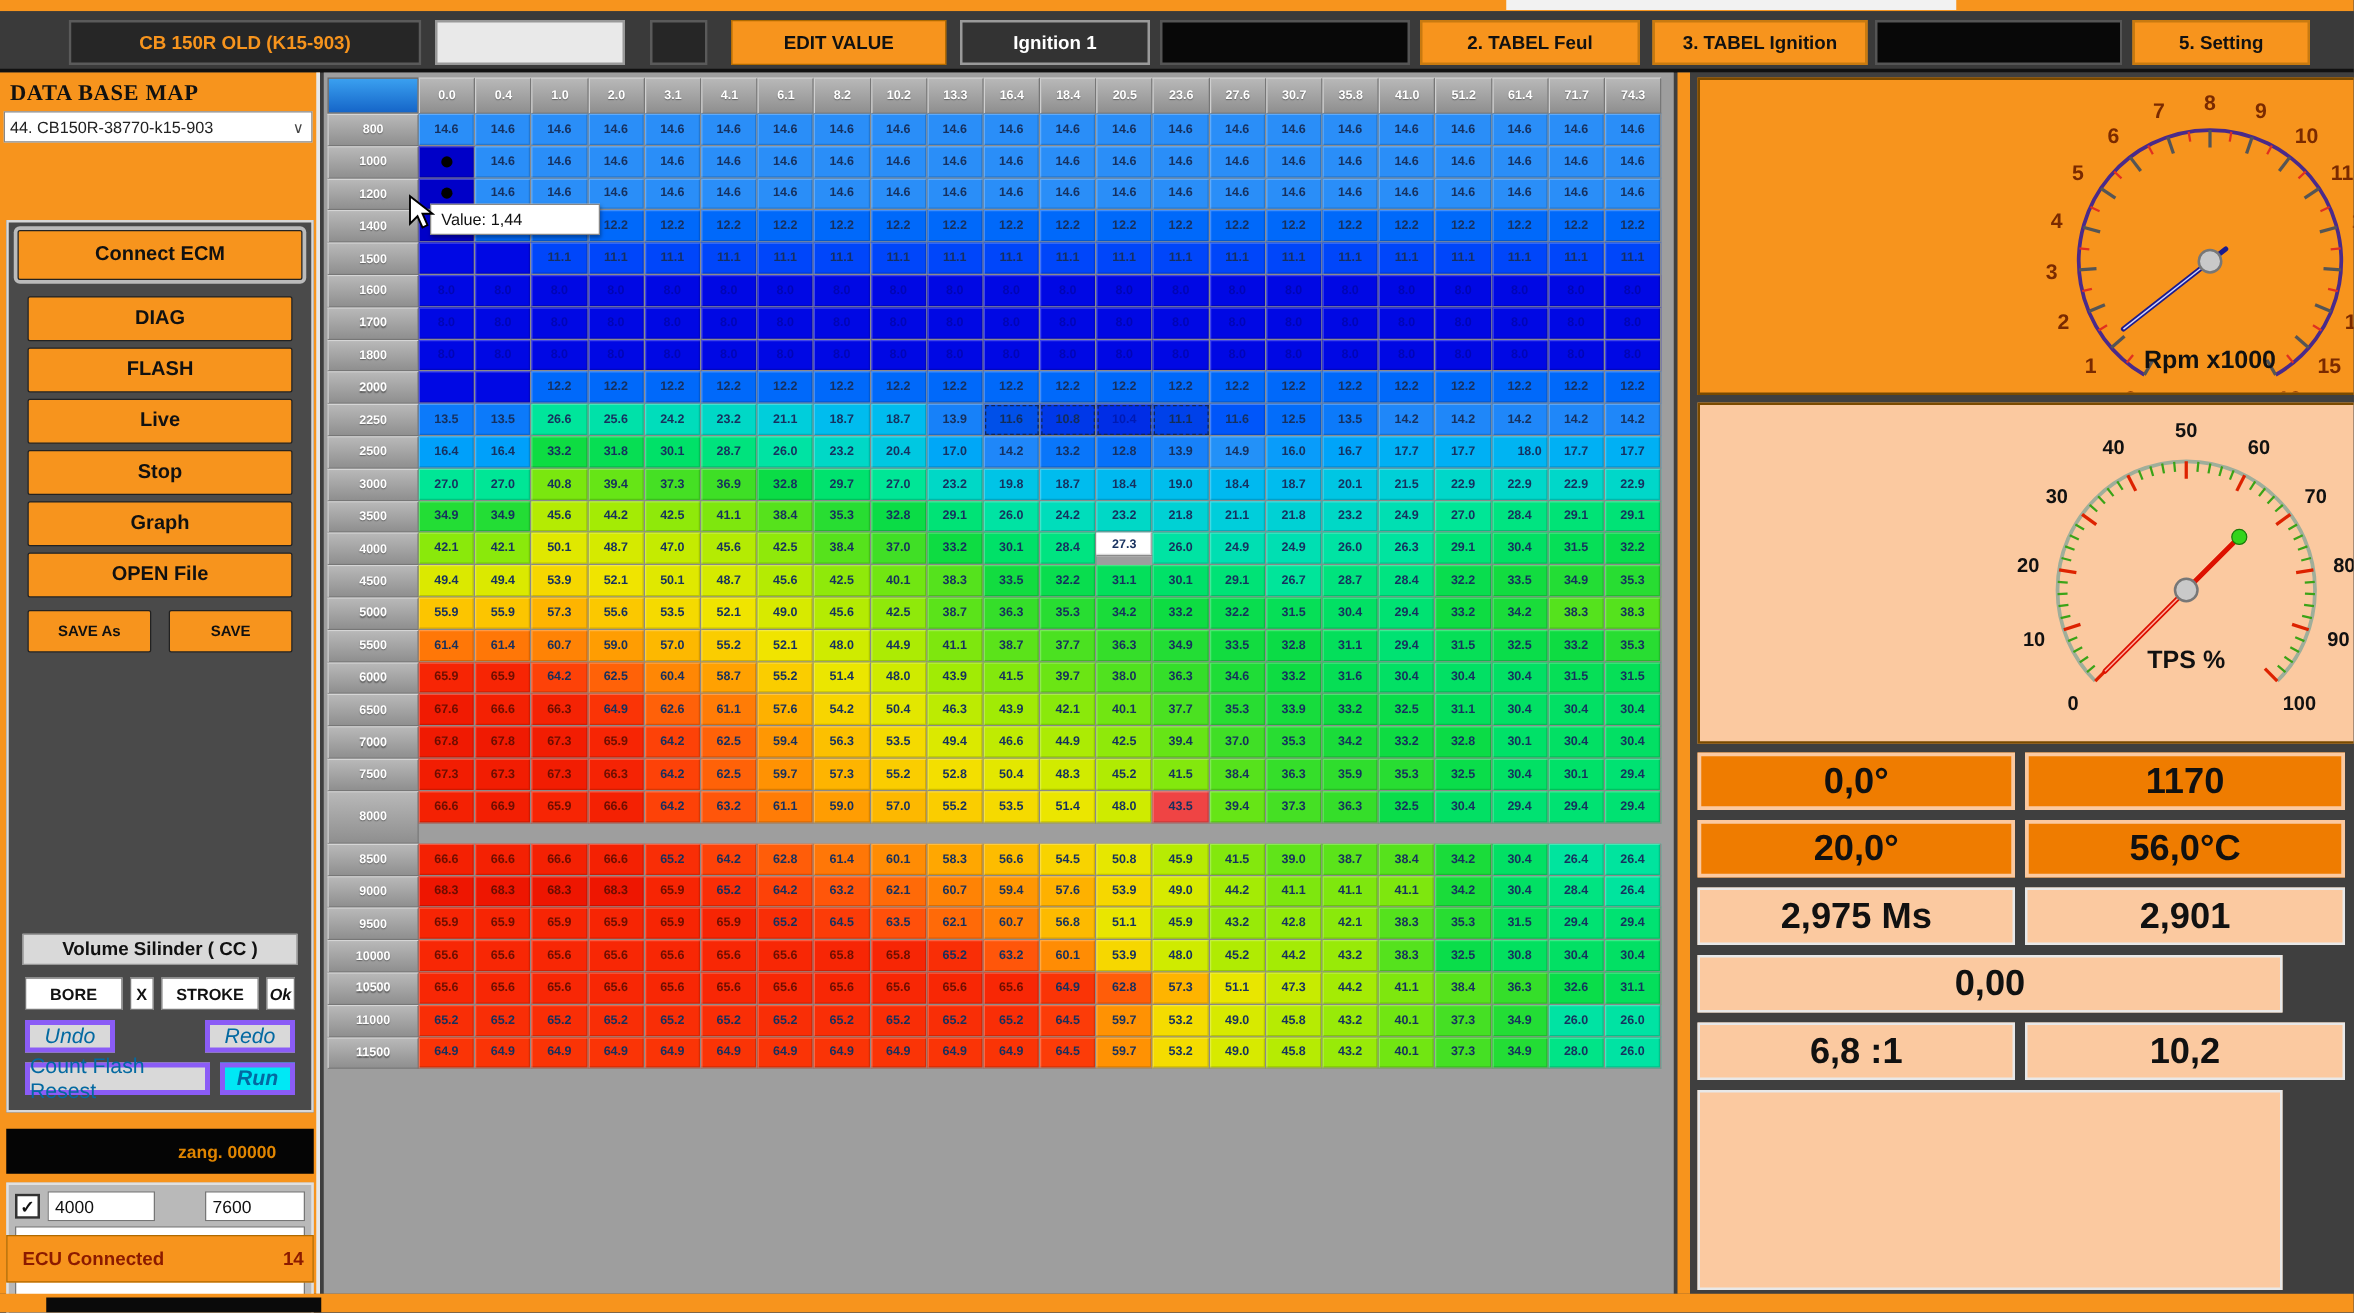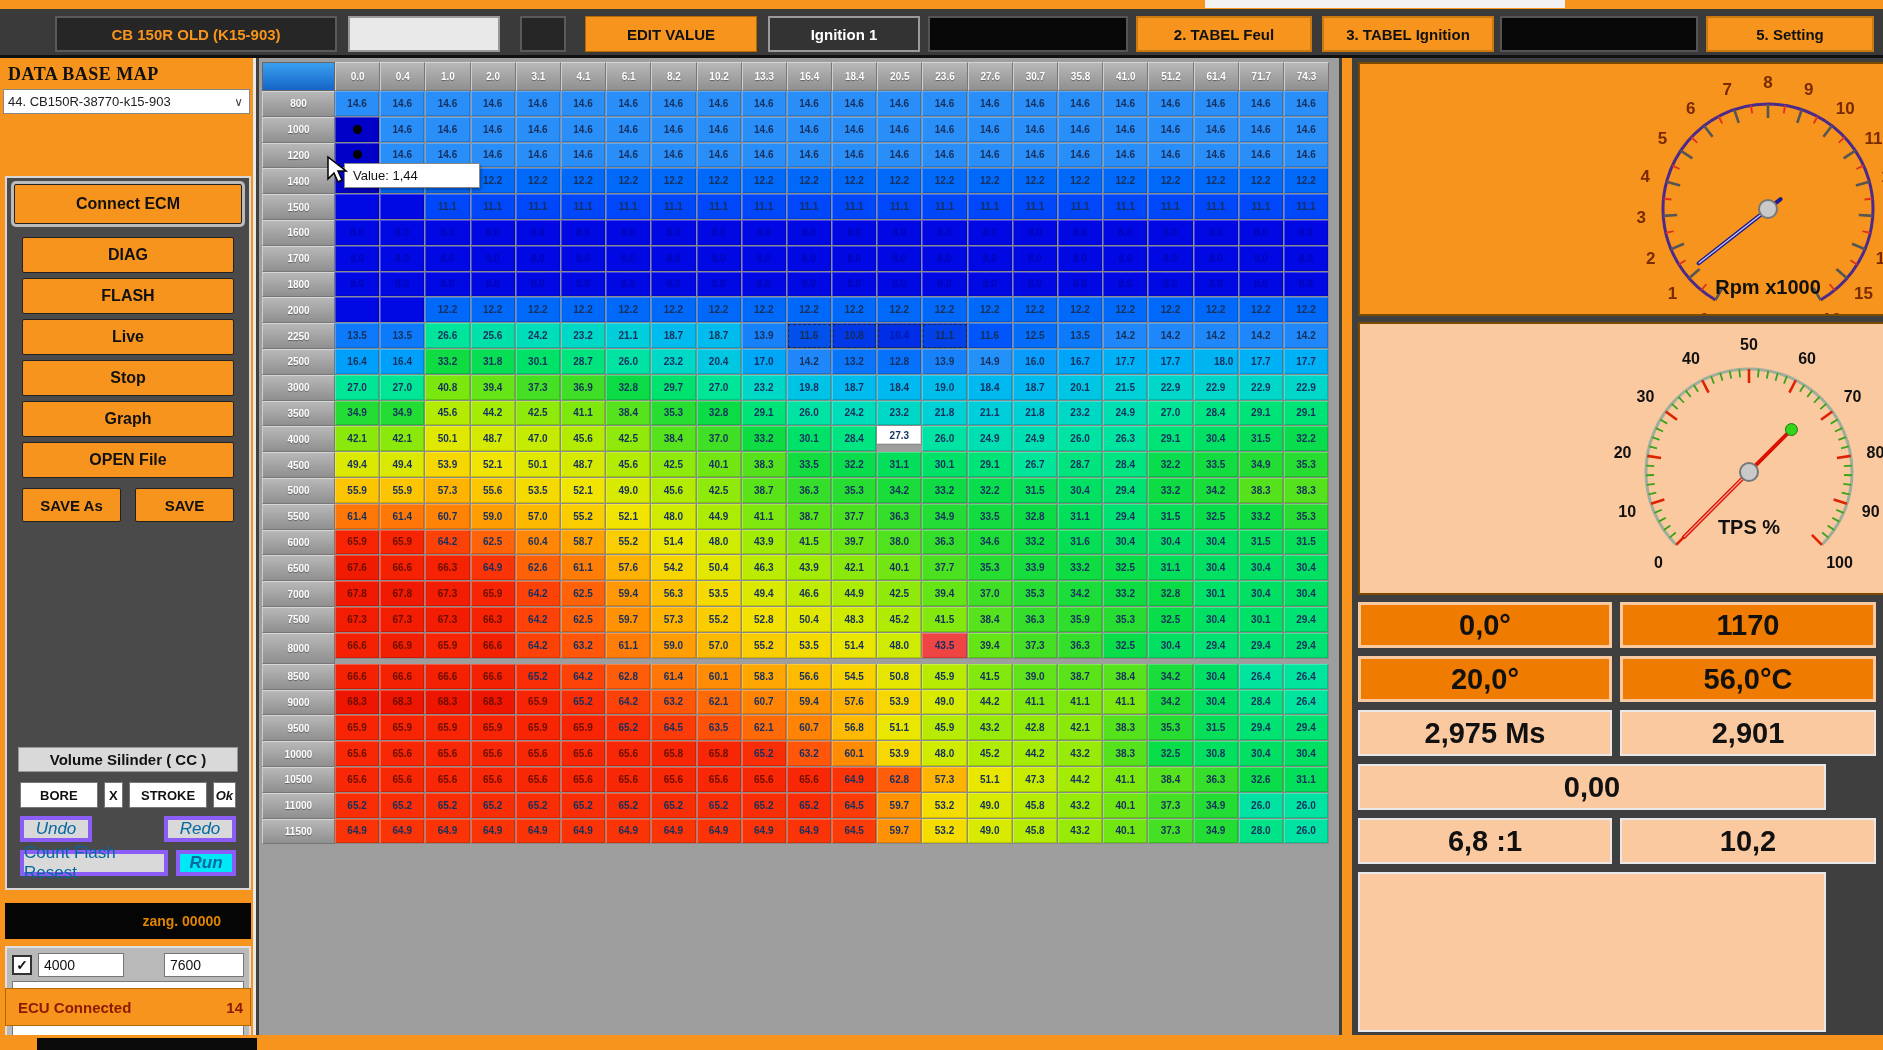--- a/index.html
+++ b/index.html
@@ -13,33 +13,33 @@
   .tb-box { position:absolute; top:7px; height:36px; display:flex; align-items:center; justify-content:center; font-weight:bold; }
   .tb-title { left:55px; width:282px; background:#262626; border:2px solid #5a5a5a; color:#f7941d; font-size:15px; }
   .tb-white { left:348px; width:152px; background:#e9e9e9; border:2px solid #999; }
   .tb-smalldark { left:520px; width:46px; background:#262626; border:2px solid #5a5a5a; }
   .tb-edit { left:585px; width:172px; background:#f7941d; color:#111; font-size:15px; border:1px solid #b06a00; }
   .tb-ign { left:768px; width:152px; background:#333; border:2px solid #9a9a9a; color:#fff; font-size:15px; }
   .tb-black1 { left:928px; width:200px; background:#080808; border:2px solid #555; }
   .tb-fuel { left:1136px; width:176px; background:#f7941d; color:#111; font-size:15px; border:2px solid #c87a10; }
   .tb-ign2 { left:1322px; width:172px; background:#f7941d; color:#111; font-size:15px; border:2px solid #c87a10; }
   .tb-black2 { left:1500px; width:198px; background:#080808; border:2px solid #555; }
-  .tb-setting { left:1706px; width:168px; background:#f7941d; color:#111; font-size:15px; border:2px solid #c87a10;text-align:center; }
+  .tb-setting { left:1706px; width:142px; background:#f7941d; color:#111; font-size:15px; border:2px solid #c87a10;text-align:center; }
 
   
   .sidebar { position:absolute; left:0; top:58px; width:256px; height:977px; background:#f7941d; border-right:3px solid #e8e8e8; }
   .sb-title { font-family:"Liberation Serif", serif; font-weight:bold; font-size:18px; color:#111; padding:6px 8px 2px 8px; letter-spacing:0.5px; }
   .sb-dropdown { margin:2px 3px; height:25px; background:#fff; border:1px solid #888; display:flex; align-items:center; font-size:13px; color:#222; padding:0 4px; position:relative; }
   .sb-dropdown .chev { position:absolute; right:6px; font-size:12px; color:#444; }
   .sb-panel { position:absolute; left:5px; top:118px; width:246px; height:714px; background:#4a4a4a; border:2px solid #d8d8d8; padding:4px 5px; display:flex; flex-direction:column; }
   .btn { background:#f7941d; border:1px solid #222; border-radius:2px; color:#111; font-weight:bold; display:flex; align-items:center; justify-content:center; cursor:pointer; }
   .btn-connect { height:40px; font-size:16px; margin:2px 2px 8px 2px; box-shadow:0 0 0 3px #bbb; }
   .btn-main { height:36px; font-size:16px; margin:5px 10px; }
   .save-row { display:flex; gap:14px; margin:5px 10px; }
-  .save-row .btn { flex:1; height:34px; font-size:15px; }
+  .save-row .btn { flex:1; height:34px; font-size:12px; }
   .sb-spacer { flex:1; }
   .vol-header { background:#d9d9d9; border:1px solid #999; height:25px; margin:4px 6px 6px 6px; display:flex; align-items:center; justify-content:center; font-weight:bold; font-size:15px; color:#111; }
   .vol-row { display:flex; align-items:center; margin:4px 8px; gap:6px; }
   .inp-white { background:#fff; border:1px solid #777; height:26px; display:flex; align-items:center; justify-content:center; font-size:13px; font-weight:bold; color:#111; }
   .grey-btn { background:#d9d9d9; border:4px solid #8b5cf6; height:26px; display:flex; align-items:center; justify-content:center; font-size:17px; color:#0369a1; }
   .italic { font-style:italic; }
   .zang-box { position:absolute; left:5px; top:845px; width:246px; height:36px; background:#050505; display:flex; align-items:center; justify-content:flex-end; padding-right:30px; color:#e08500; font-weight:bold; font-size:14px; }
   .io-panel { position:absolute; left:5px; top:888px; width:246px; height:119px; background:#b9b9b9; border:2px solid #e0e0e0; padding:3px; }
   .io-row1 { display:flex; align-items:center; gap:6px; margin:2px 2px 4px 2px; }
   .checkbox { width:20px; height:20px; background:#fff; border:2px solid #333; display:flex; align-items:center; justify-content:center; font-size:14px; font-weight:bold; color:#111; }
@@ -651,21 +651,21 @@
       <div class="dcell" style="height: 25.8px; background: rgb(176, 235, 3); color: rgb(22, 48, 94);">45.2</div>
       <div class="dcell" style="height: 25.8px; background: rgb(131, 232, 13); color: rgb(22, 48, 94);">41.5</div>
       <div class="dcell" style="height: 25.8px; background: rgb(86, 226, 28); color: rgb(22, 48, 94);">38.4</div>
       <div class="dcell" style="height: 25.8px; background: rgb(53, 222, 42); color: rgb(22, 48, 94);">36.3</div>
       <div class="dcell" style="height: 25.8px; background: rgb(47, 221, 45); color: rgb(22, 48, 94);">35.9</div>
       <div class="dcell" style="height: 25.8px; background: rgb(40, 221, 50); color: rgb(22, 48, 94);">35.3</div>
       <div class="dcell" style="height: 25.8px; background: rgb(10, 221, 74); color: rgb(22, 48, 94);">32.5</div>
       <div class="dcell" style="height: 25.8px; background: rgb(2, 224, 100); color: rgb(22, 48, 94);">30.4</div>
       <div class="dcell" style="height: 25.8px; background: rgb(0, 225, 104); color: rgb(22, 48, 94);">30.1</div>
       <div class="dcell" style="height: 25.8px; background: rgb(0, 226, 114); color: rgb(22, 48, 94);">29.4</div>
-      <div class="hcell" style="height: 31px; text-align: center;">8000</div>
+      <div class="hcell" style="height: 42px; text-align: center;">8000</div>
       <div class="dcell" style="height: 25.8px; background: rgb(244, 33, 3); color: rgba(85, 10, 0, 0.85);">66.6</div>
       <div class="dcell" style="height: 25.8px; background: rgb(243, 31, 3); color: rgba(85, 10, 0, 0.85);">66.9</div>
       <div class="dcell" style="height: 25.8px; background: rgb(247, 37, 4); color: rgba(85, 10, 0, 0.85);">65.9</div>
       <div class="dcell" style="height: 25.8px; background: rgb(244, 33, 3); color: rgba(85, 10, 0, 0.85);">66.6</div>
       <div class="dcell" style="height: 25.8px; background: rgb(253, 66, 8); color: rgb(22, 48, 94);">64.2</div>
       <div class="dcell" style="height: 25.8px; background: rgb(255, 86, 10); color: rgb(22, 48, 94);">63.2</div>
       <div class="dcell" style="height: 25.8px; background: rgb(255, 124, 6); color: rgb(22, 48, 94);">61.1</div>
       <div class="dcell" style="height: 25.8px; background: rgb(255, 157, 2); color: rgb(22, 48, 94);">59.0</div>
       <div class="dcell" style="height: 25.8px; background: rgb(253, 184, 0); color: rgb(22, 48, 94);">57.0</div>
       <div class="dcell" style="height: 25.8px; background: rgb(250, 205, 0); color: rgb(22, 48, 94);">55.2</div>

